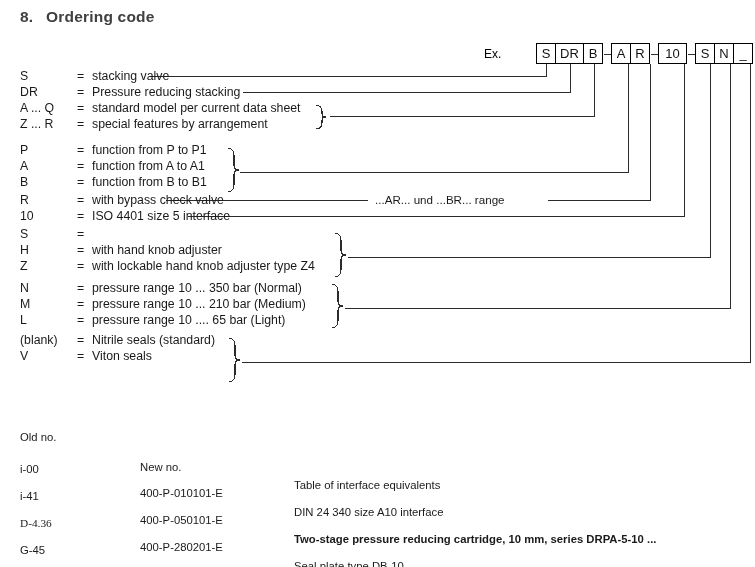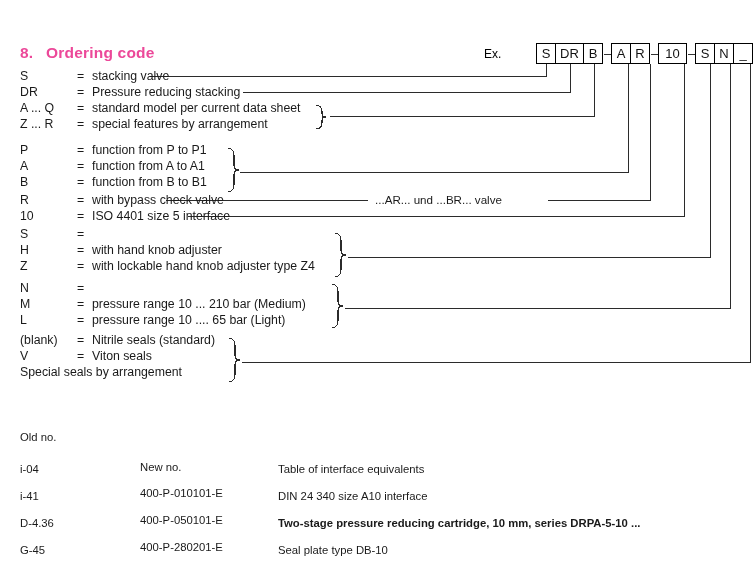--- a/index.html
+++ b/index.html
@@ -7,21 +7,21 @@
     width:755px;height:567px;
     font-family:"Liberation Sans", sans-serif;
     color:#1a1a1a;
     position:relative;
     overflow:hidden;
     -webkit-font-smoothing:antialiased;
   }
   .page{position:absolute;inset:0;}
 
   
-  .sec-head{position:absolute;font-size:15.5px;font-weight:bold;letter-spacing:.2px;color:#ec4899;margin-top:36px;}
+  .sec-head{position:absolute;font-size:15.5px;font-weight:bold;letter-spacing:.2px;color:#404040;}
   .sec-head .num{display:inline-block;width:26px;}
 
   
   .ex-label{position:absolute;font-size:12px;color:#000000;}
 
   .codebox-row{position:absolute;display:flex;align-items:stretch;}
   .cbox{
     border:1px solid #000;
     height:21px;
     box-sizing:border-box;
@@ -40,21 +40,21 @@
   }
   .lrow{position:absolute;left:0;white-space:nowrap;font-size:12.3px;line-height:1;color:#1a1a1a;}
   .lcode{position:absolute;left:0;}
   .leq{position:absolute;left:57px;}
   .ldesc{position:absolute;left:72px;}
 
   
   .dsheet{position:absolute;font-size:11.3px;color:#1a1a1a;white-space:nowrap;}
   .col-old{left:20px;}
   .col-new{left:140px;margin-top:24px;}
-  .col-desc{left:278px;}
+  .col-desc{left:294px;margin-top:16px;}
 </style>
 </head>
 <body>
 
 <div class="page">
 
   <div class="sec-head" style="left:20px;top:8px;">
     <span class="num">8.</span><span>Ordering code</span>
   </div>
 
@@ -165,20 +165,21 @@
         <span class="ldesc">with hand knob adjuster</span>
       </div>
       <div class="lrow" style="left: 20px; top: 260px; width: 300px; height: 14px;">
         <span class="lcode">Z</span>
         <span class="leq">=</span>
         <span class="ldesc">with lockable hand knob adjuster type Z4</span>
       </div>
       <div class="lrow" style="left: 20px; top: 282px; width: 300px; height: 14px;">
         <span class="lcode">N</span>
         <span class="leq">=</span>
+        <span class="ldesc">pressure range 10 ... 350 bar (Normal)</span>
       </div>
       <div class="lrow" style="left: 20px; top: 298px; width: 300px; height: 14px;">
         <span class="lcode">M</span>
         <span class="leq">=</span>
         <span class="ldesc">pressure range 10 ... 210 bar (Medium)</span>
       </div>
       <div class="lrow" style="left: 20px; top: 314px; width: 300px; height: 14px;">
         <span class="lcode">L</span>
         <span class="leq">=</span>
         <span class="ldesc">pressure range 10 ....  65 bar (Light)</span>
@@ -188,36 +189,35 @@
         <span class="leq">=</span>
         <span class="ldesc">Nitrile seals (standard)</span>
       </div>
       <div class="lrow" style="left: 20px; top: 350px; width: 300px; height: 14px;">
         <span class="lcode">V</span>
         <span class="leq">=</span>
         <span class="ldesc">Viton seals</span>
       </div>
     </div>
 
-  <div class="lrow" style="left:20px;top:366px;">Special seals by arrangement</div>
-
-  <div class="lrow" style="left:375px;top:194px;font-size:11.6px;">...AR...  und  ...BR... valve</div>
+
+  <div class="lrow" style="left:375px;top:194px;font-size:11.6px;">...AR...  und  ...BR... range</div>
 
 
   <div class="dsheet col-old" style="top:431px;">Old no.</div>
   <div class="dsheet col-new" style="top:437px;">New no.</div>
 
   <div id="sheet-rows">
-      <div class="dsheet col-old" style="top: 463px;">i-04</div>
+      <div class="dsheet col-old" style="top: 463px;">i-00</div>
       <div class="dsheet col-new" style="top: 463px;">400-P-010101-E</div>
       <div class="dsheet col-desc" style="top: 463px;">Table of interface equivalents</div>
       <div class="dsheet col-old" style="top: 490px;">i-41</div>
       <div class="dsheet col-new" style="top: 490px;">400-P-050101-E</div>
       <div class="dsheet col-desc" style="top: 490px;">DIN 24 340 size A10 interface</div>
-      <div class="dsheet col-old" style="top: 517px;">D-4.36</div>
+      <div class="dsheet col-old" style="top: 517px; font-family: Liberation Serif, serif;">D-4.36</div>
       <div class="dsheet col-new" style="top: 517px;">400-P-280201-E</div>
       <div class="dsheet col-desc" style="top: 517px; font-weight: bold;">Two-stage pressure reducing cartridge, 10 mm, series DRPA-5-10 ...</div>
       <div class="dsheet col-old" style="top: 544px;">G-45</div>
       <div class="dsheet col-new" style="top: 544px;">400-P-810901-E</div>
       <div class="dsheet col-desc" style="top: 544px;">Seal plate type DB-10</div>
     </div>
 
 </div>
 
 </body></html>

